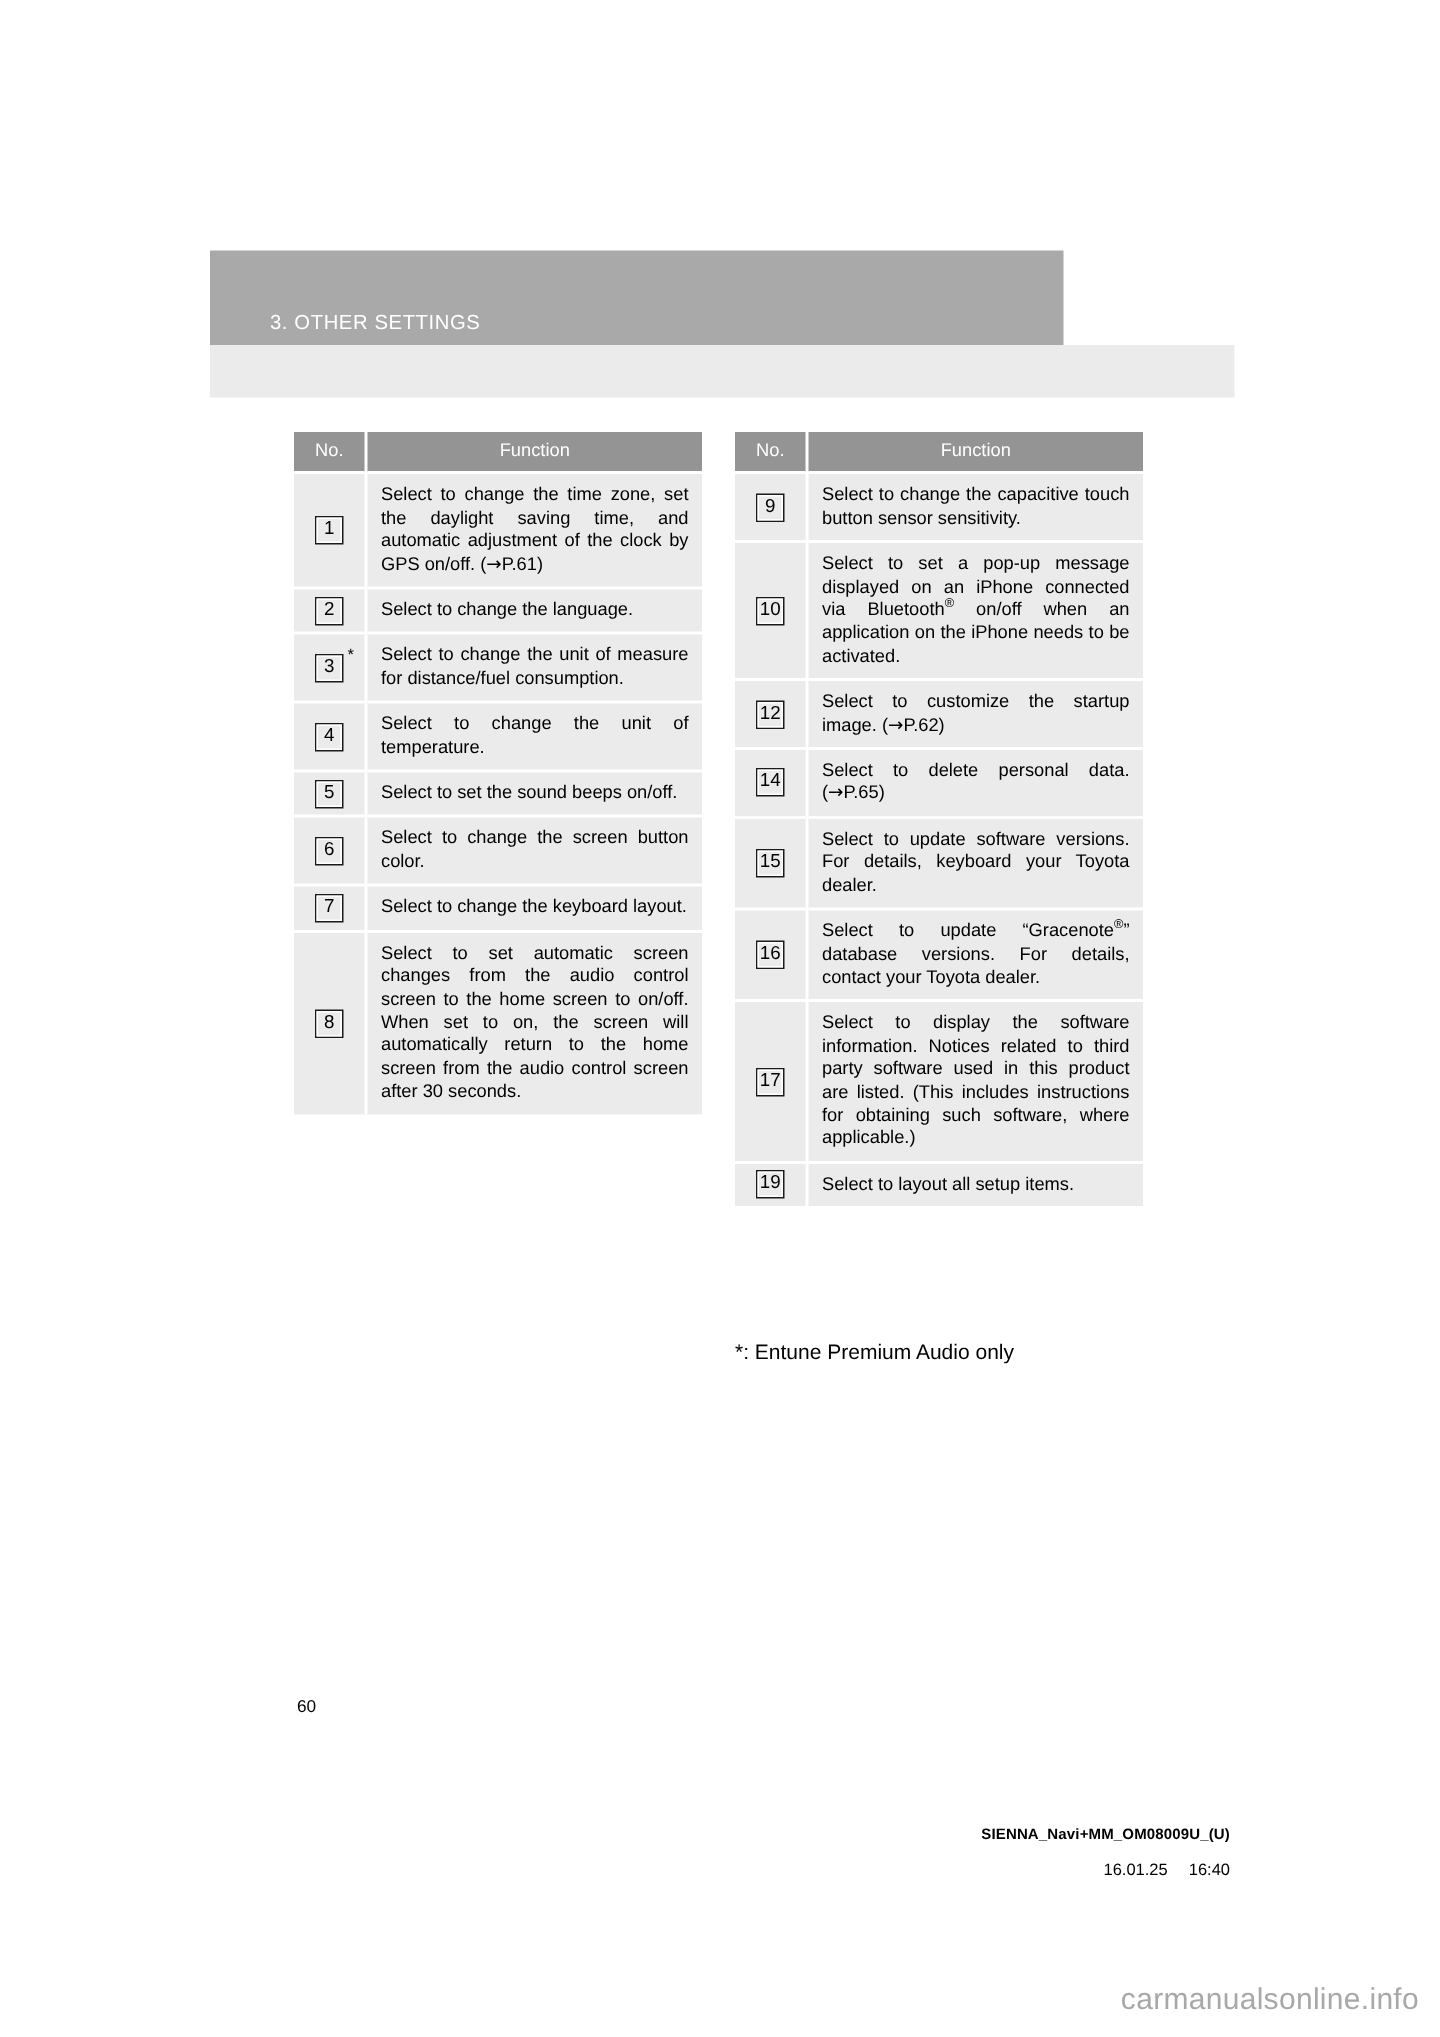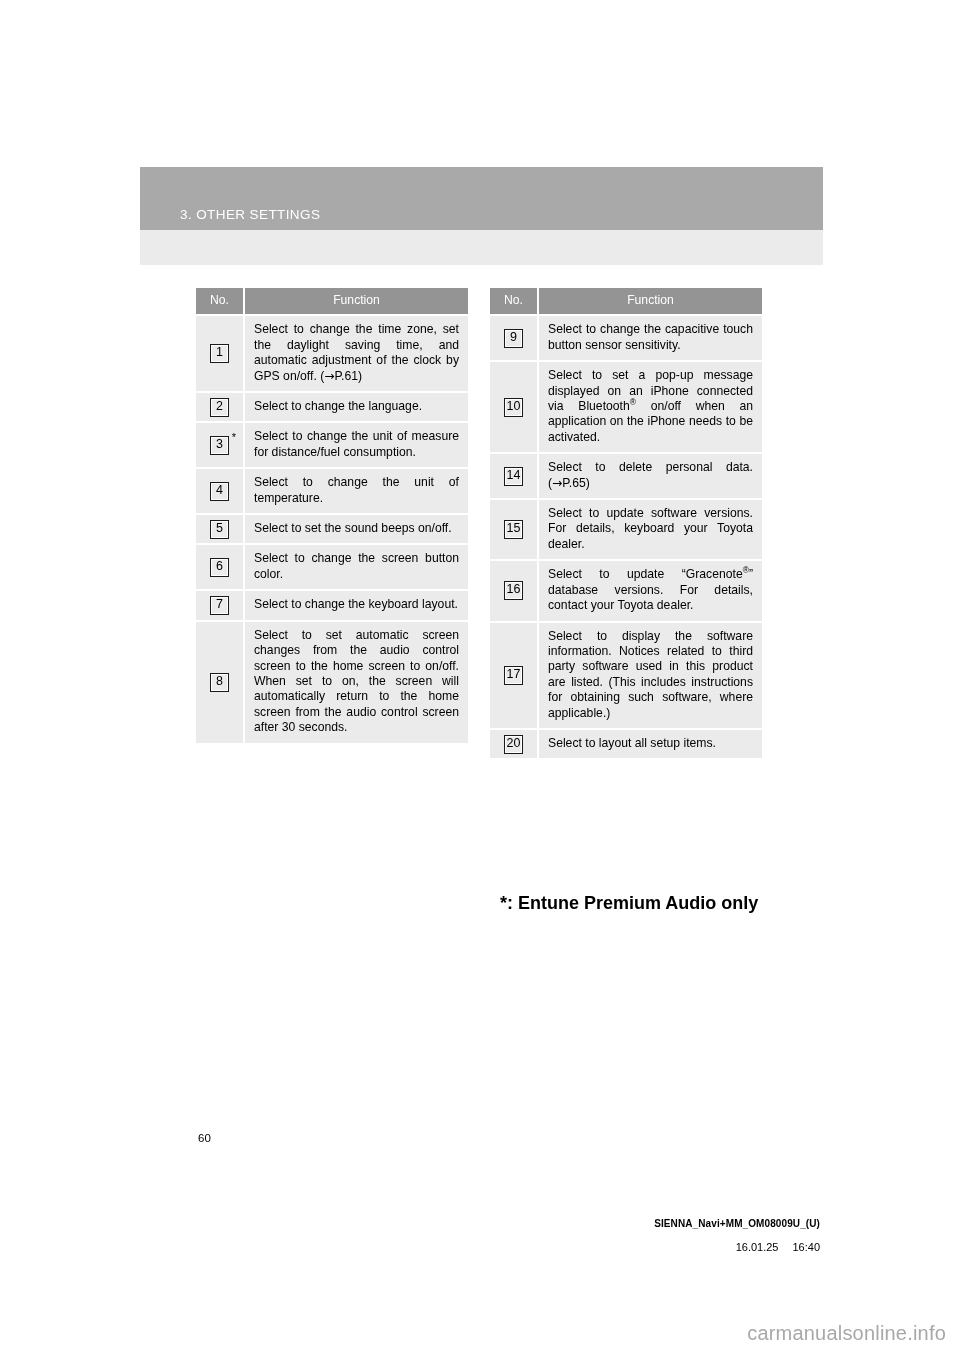--- a/index.html
+++ b/index.html
@@ -15,21 +15,21 @@
     font-family: "Liberation Sans", sans-serif;
     color: #000000;
     overflow: hidden;
   }
 
   
   .header-band {
     position: absolute;
     left: 140px;
     top: 167px;
-    width: 683px;
+    width: 569px;
     height: 63px;
     background: #a9a9a9;
   }
   .header-title {
     position: absolute;
     left: 40px;
     bottom: 8px;
     font-size: 13.5px;
     color: #ffffff;
     letter-spacing: 0.4px;
@@ -120,24 +120,23 @@
     font-size: 11px;
     line-height: 11px;
   }
 
   sup.reg { font-size: 8.5px; vertical-align: super; line-height: 0; }
   .arrow { font-family: "DejaVu Sans", sans-serif; }
 
   
   .footnote {
     position: absolute;
-    left: 500px;
-    font-size: 18px;
-    white-space: nowrap;
-    font-weight: bold;
+    left: 490px;
+    font-size: 14px;
+    white-space: nowrap;
   }
 
   
   .page-num {
     position: absolute;
     left: 198px;
     top: 1132px;
     font-size: 11.5px;
   }
 
@@ -242,37 +241,41 @@
     <tbody>
         <tr>
           <td class="no"><span class="numbox-wrap"><span class="numbox">9</span></span></td>
           <td class="fn">Select to change the capacitive touch button sensor sensitivity.</td>
         </tr>
         <tr>
           <td class="no"><span class="numbox-wrap"><span class="numbox">10</span></span></td>
           <td class="fn">Select to set a pop-up message displayed on an iPhone connected via Bluetooth<sup class="reg">®</sup> on/off when an application on the iPhone needs to be activated.</td>
         </tr>
         <tr>
+          <td class="no"><span class="numbox-wrap"><span class="numbox">12</span></span></td>
+          <td class="fn">Select to customize the startup image. (<span class="arrow">→</span>P.62)</td>
+        </tr>
+        <tr>
           <td class="no"><span class="numbox-wrap"><span class="numbox">14</span></span></td>
           <td class="fn">Select to delete personal data. (<span class="arrow">→</span>P.65)</td>
         </tr>
         <tr>
           <td class="no"><span class="numbox-wrap"><span class="numbox">15</span></span></td>
           <td class="fn">Select to update software versions. For details, keyboard your Toyota dealer.</td>
         </tr>
         <tr>
           <td class="no"><span class="numbox-wrap"><span class="numbox">16</span></span></td>
           <td class="fn">Select to update “Gracenote<sup class="reg">®</sup>” database versions. For details, contact your Toyota dealer.</td>
         </tr>
         <tr>
           <td class="no"><span class="numbox-wrap"><span class="numbox">17</span></span></td>
           <td class="fn">Select to display the software information. Notices related to third party software used in this product are listed. (This includes instructions for obtaining such software, where applicable.)</td>
         </tr>
         <tr>
-          <td class="no"><span class="numbox-wrap"><span class="numbox">20</span></span></td>
+          <td class="no"><span class="numbox-wrap"><span class="numbox">19</span></span></td>
           <td class="fn">Select to layout all setup items.</td>
         </tr>
       </tbody>
   </table>
 
   <div class="footnote" id="footnote" style="top: 605px;">*: Entune Premium Audio only</div>
 </div>
 
 <div class="page-num">60</div>
 

